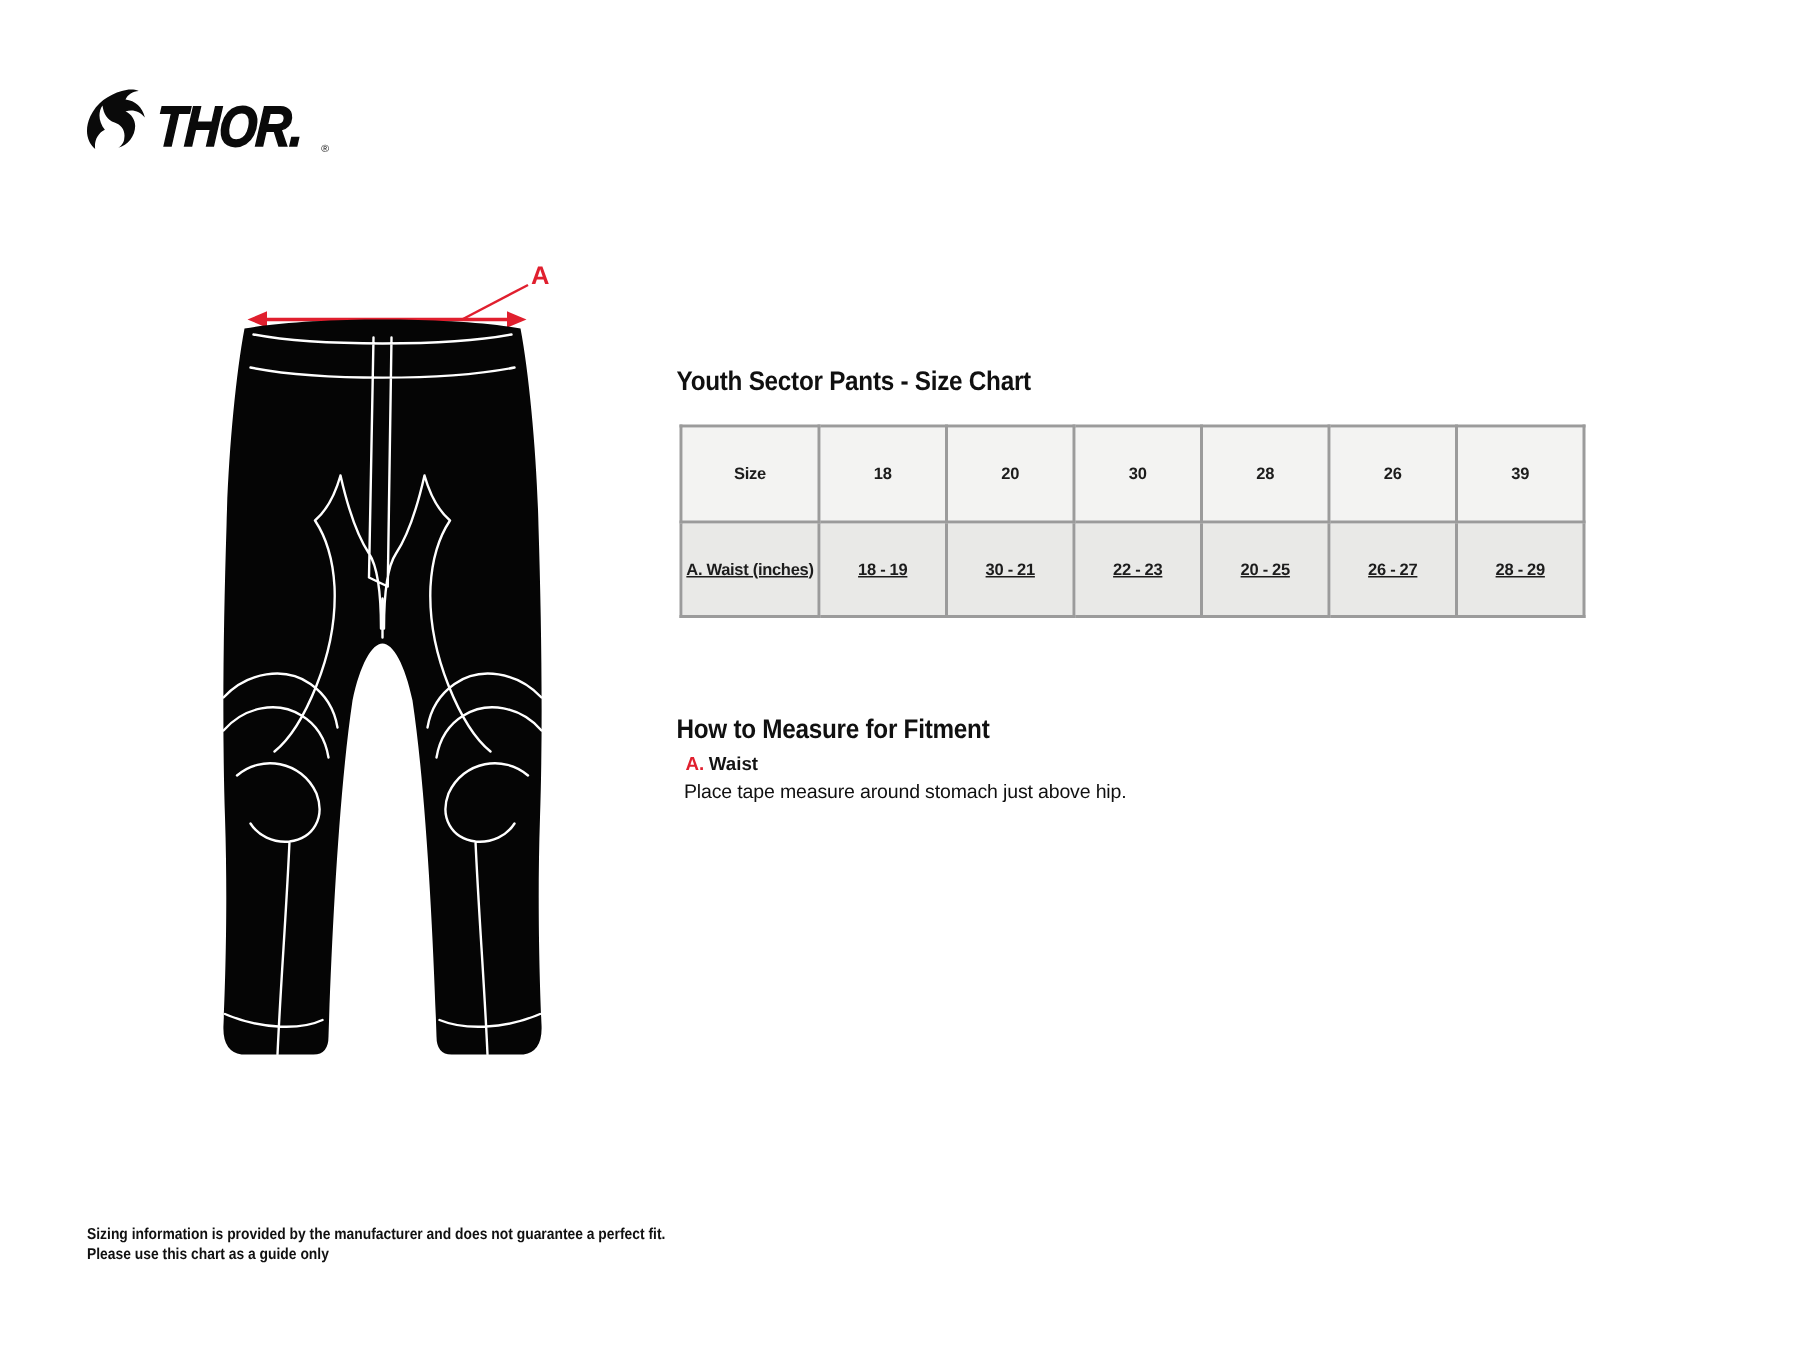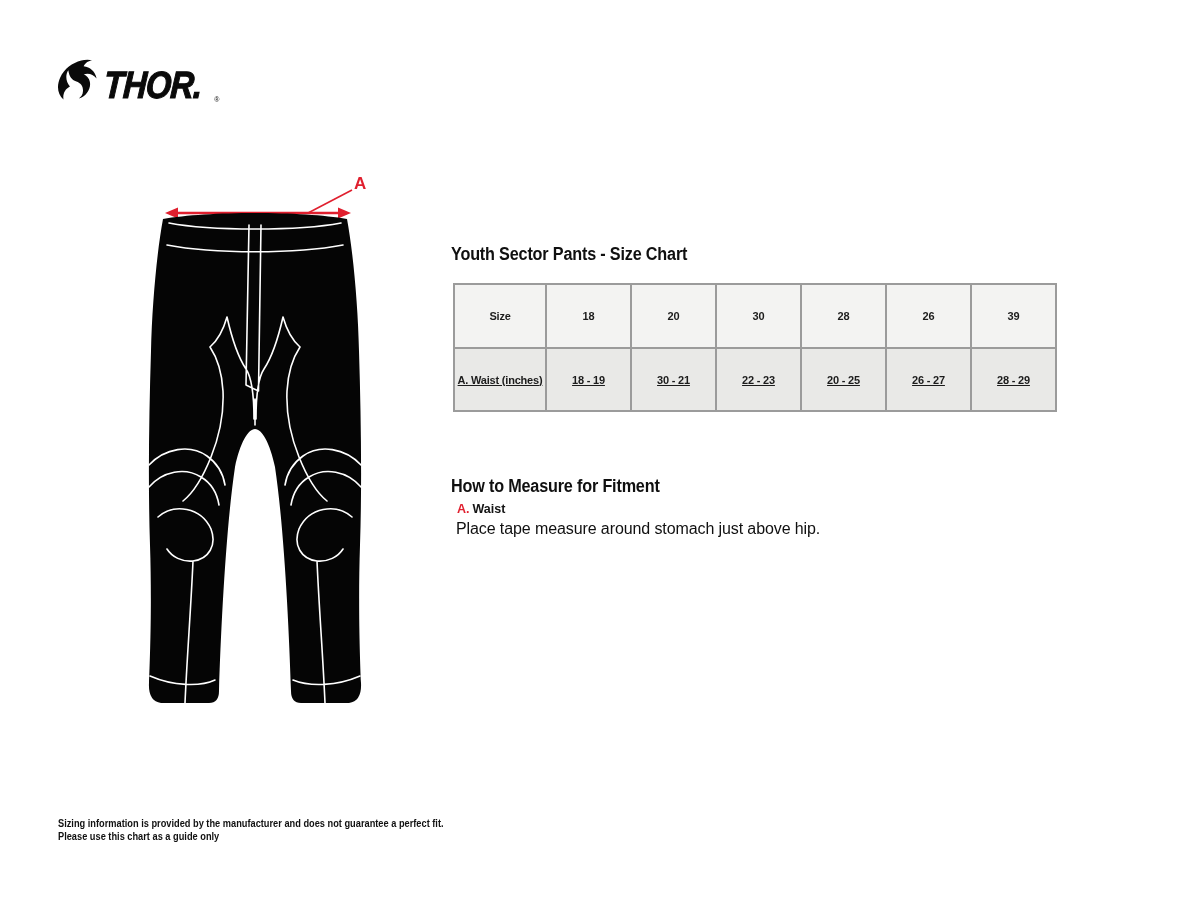--- a/index.html
+++ b/index.html
@@ -58,21 +58,21 @@
     padding: 0 1px;
     overflow: hidden;
   }
   .size-table tr.hdr-row td { height: 62px; background: #f3f3f2; }
   .size-table tr.val-row td { height: 61px; background: #e9e9e7; text-decoration: underline; }
 
   
   .howto-title { left: 451px; top: 476px; }
   .measure-line { left: 457px; top: 502px; font-size: 12.5px; font-weight: bold; color: #141414; white-space: nowrap; }
   .measure-key { color: #e01f2e; margin-right: 3px; }
-  .instruction { left: 456px; top: 520px; font-size: 16px; letter-spacing: -0.1px; color: #101010; white-space: nowrap; }
+  .instruction { left: 456px; top: 520px; font-size: 13px; letter-spacing: -0.1px; color: #101010; white-space: nowrap; }
 
   
   .disclaimer {
     left: 58px; top: 817px;
     font-size: 10.5px; font-weight: bold; color: #111;
     line-height: 12.5px;
     transform: scaleX(0.88); transform-origin: 0 0;
     white-space: nowrap;
   }
 </style>

